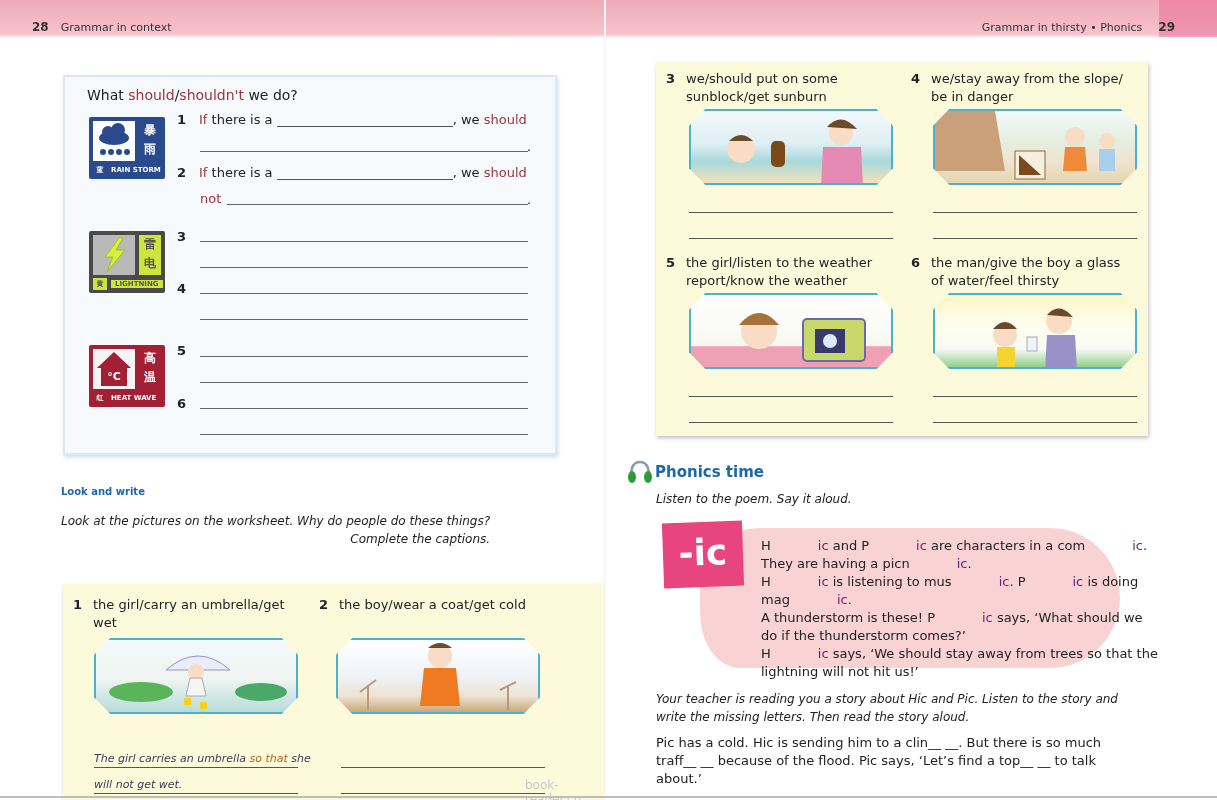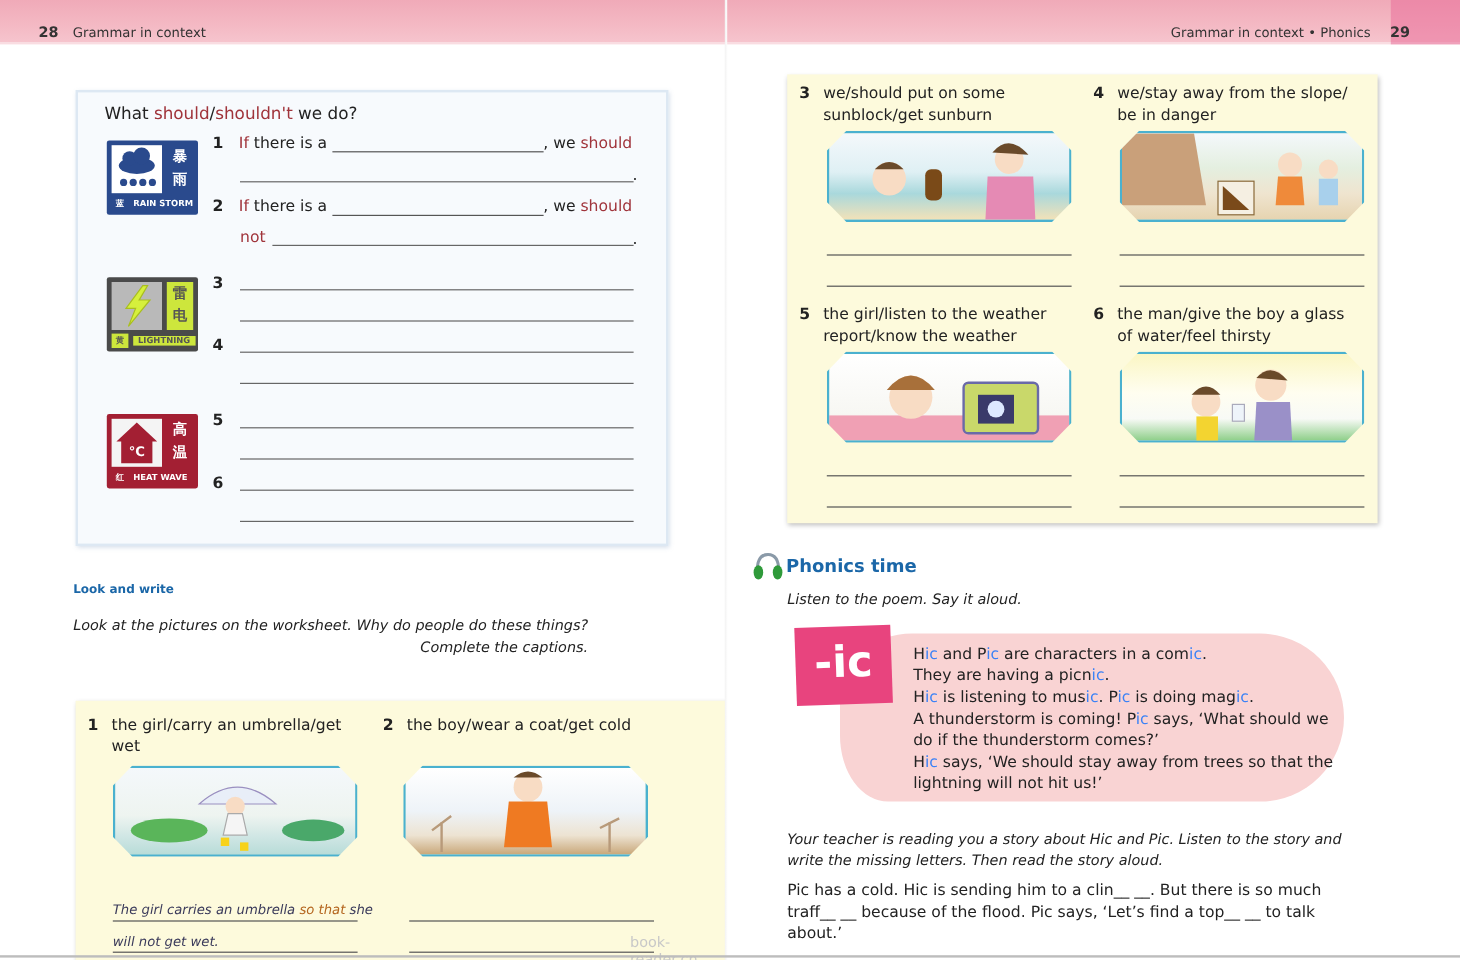--- a/index.html
+++ b/index.html
@@ -55,21 +55,21 @@
   .wline { position: absolute; width: 204px; border-bottom: 1px solid #555; }
   .hand { position: absolute; font-size: 11px; color: #3a3a5a; font-style: italic; font-family: "DejaVu Sans", sans-serif; }
   .hand .so { color: #b4651e; }
 
   
   .phon-heading { position: absolute; left: 655px; top: 463px; font-size: 15px; font-weight: bold; color: #1b67a8; }
   .headphones { position: absolute; left: 627px; top: 460px; width: 26px; height: 24px; }
   .ic-tag { position: absolute; left: 663px; top: 522px; width: 80px; height: 65px; background: #e8447e; transform: rotate(-2deg); color: #fff; font-weight: bold; font-size: 36px; text-align: center; line-height: 62px; }
   .poem-bubble { position: absolute; left: 700px; top: 528px; width: 420px; height: 140px; background: #f9d3d3; border-radius: 60px 70px 70px 40px / 55px 70px 70px 55px; }
   .poem { position: absolute; left: 761px; top: 537px; font-size: 13px; line-height: 18px; color: #222; }
-  .poem .ic { color: #3b82f6; }
+  .poem .ic { color: #701a75; margin-left: 47px; }
   .story { position: absolute; left: 656px; top: 734px; width: 470px; font-size: 13px; line-height: 18px; }
   .watermark { position: absolute; left: 525px; top: 778px; font-size: 12px; color: #c8c8c8; }
 </style>
 </head>
 <body>
 
 <div class="spread">
 
   <div class="page page-left">
     <div class="header-band"></div>
@@ -205,21 +205,21 @@
     <div class="watermark">book-reader.cn</div>
   </div>
 
   <div class="gutter"></div>
 
   <div class="page page-right">
     <div class="header-band">
         <div class="corner"></div>
       </div>
     <div class="folio">
-      <span>Grammar in context • Phonics</span><span class="num">29</span>
+      <span>Grammar in thirsty • Phonics</span><span class="num">29</span>
     </div>
   </div>
 
   <div class="yellow-card" style="left:656px; top:62px; width:492px; height:374px;">
 
     <div class="item-label" style="left:10px; top:8px; width:235px;">
       <span class="n">3</span><span>we/should put on some</span><br><span style="margin-left:20px">sunblock/get sunburn</span>
     </div>
     <div class="scene" style="left:33px; top:47px; background:linear-gradient(180deg,#f4f8fb 0%,#dff0f4 45%,#a9d8dc 70%,#f2e2b8 100%);">
       <svg width="204" height="76" viewBox="0 0 204 76">
@@ -293,21 +293,21 @@
   </div>
   <div class="phon-heading">Phonics time</div>
   <div class="instr" style="left:656px; top:490px;">Listen to the poem. Say it aloud.</div>
 
   <div class="poem-bubble"></div>
   <div class="ic-tag">-ic</div>
   <div class="poem" id="poem">
       <div><span>H</span><span class="ic">ic</span><span> and P</span><span class="ic">ic</span><span> are characters in a com</span><span class="ic">ic</span><span>.</span></div>
       <div><span>They are having a picn</span><span class="ic">ic</span><span>.</span></div>
       <div><span>H</span><span class="ic">ic</span><span> is listening to mus</span><span class="ic">ic</span><span>. P</span><span class="ic">ic</span><span> is doing mag</span><span class="ic">ic</span><span>.</span></div>
-      <div><span>A thunderstorm is coming! P</span><span class="ic">ic</span><span> says, ‘What should we</span></div>
+      <div><span>A thunderstorm is these! P</span><span class="ic">ic</span><span> says, ‘What should we</span></div>
       <div><span>do if the thunderstorm comes?’</span></div>
       <div><span>H</span><span class="ic">ic</span><span> says, ‘We should stay away from trees so that the</span></div>
       <div><span>lightning will not hit us!’</span></div>
     </div>
 
   <div class="instr" style="left:656px; top:690px;">
     <div>Your teacher is reading you a story about Hic and Pic. Listen to the story and</div>
     <div>write the missing letters. Then read the story aloud.</div>
   </div>
   <div class="story">

